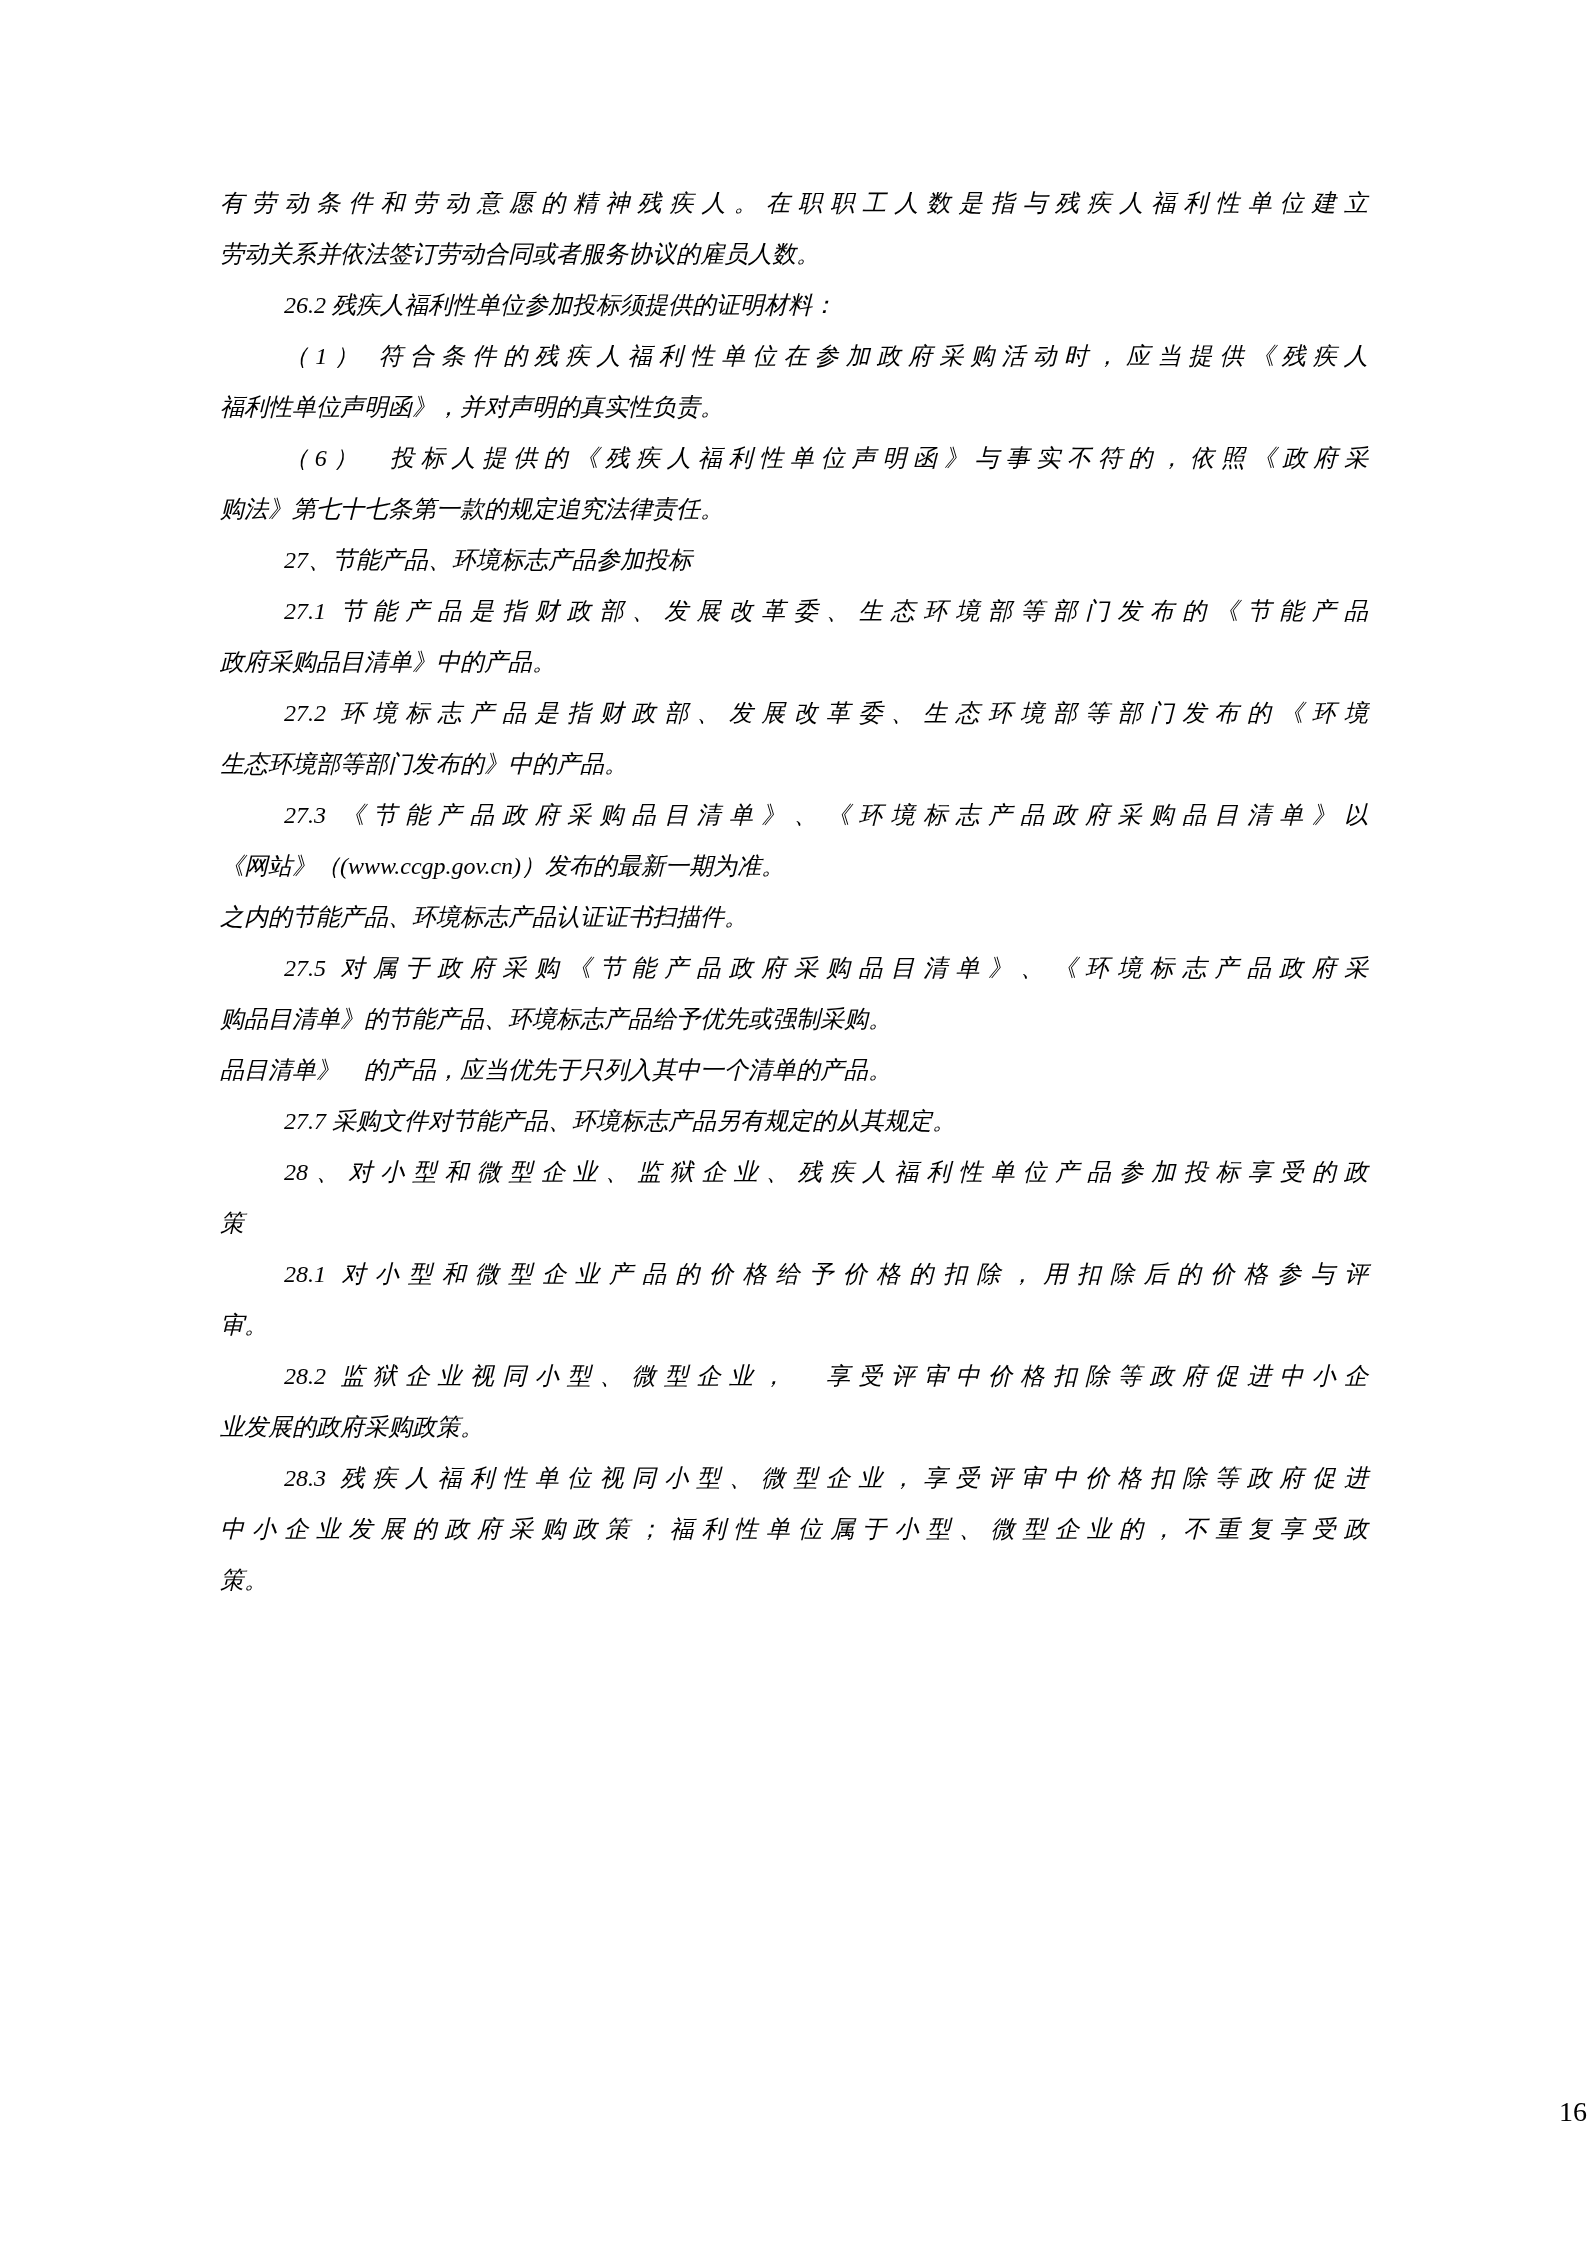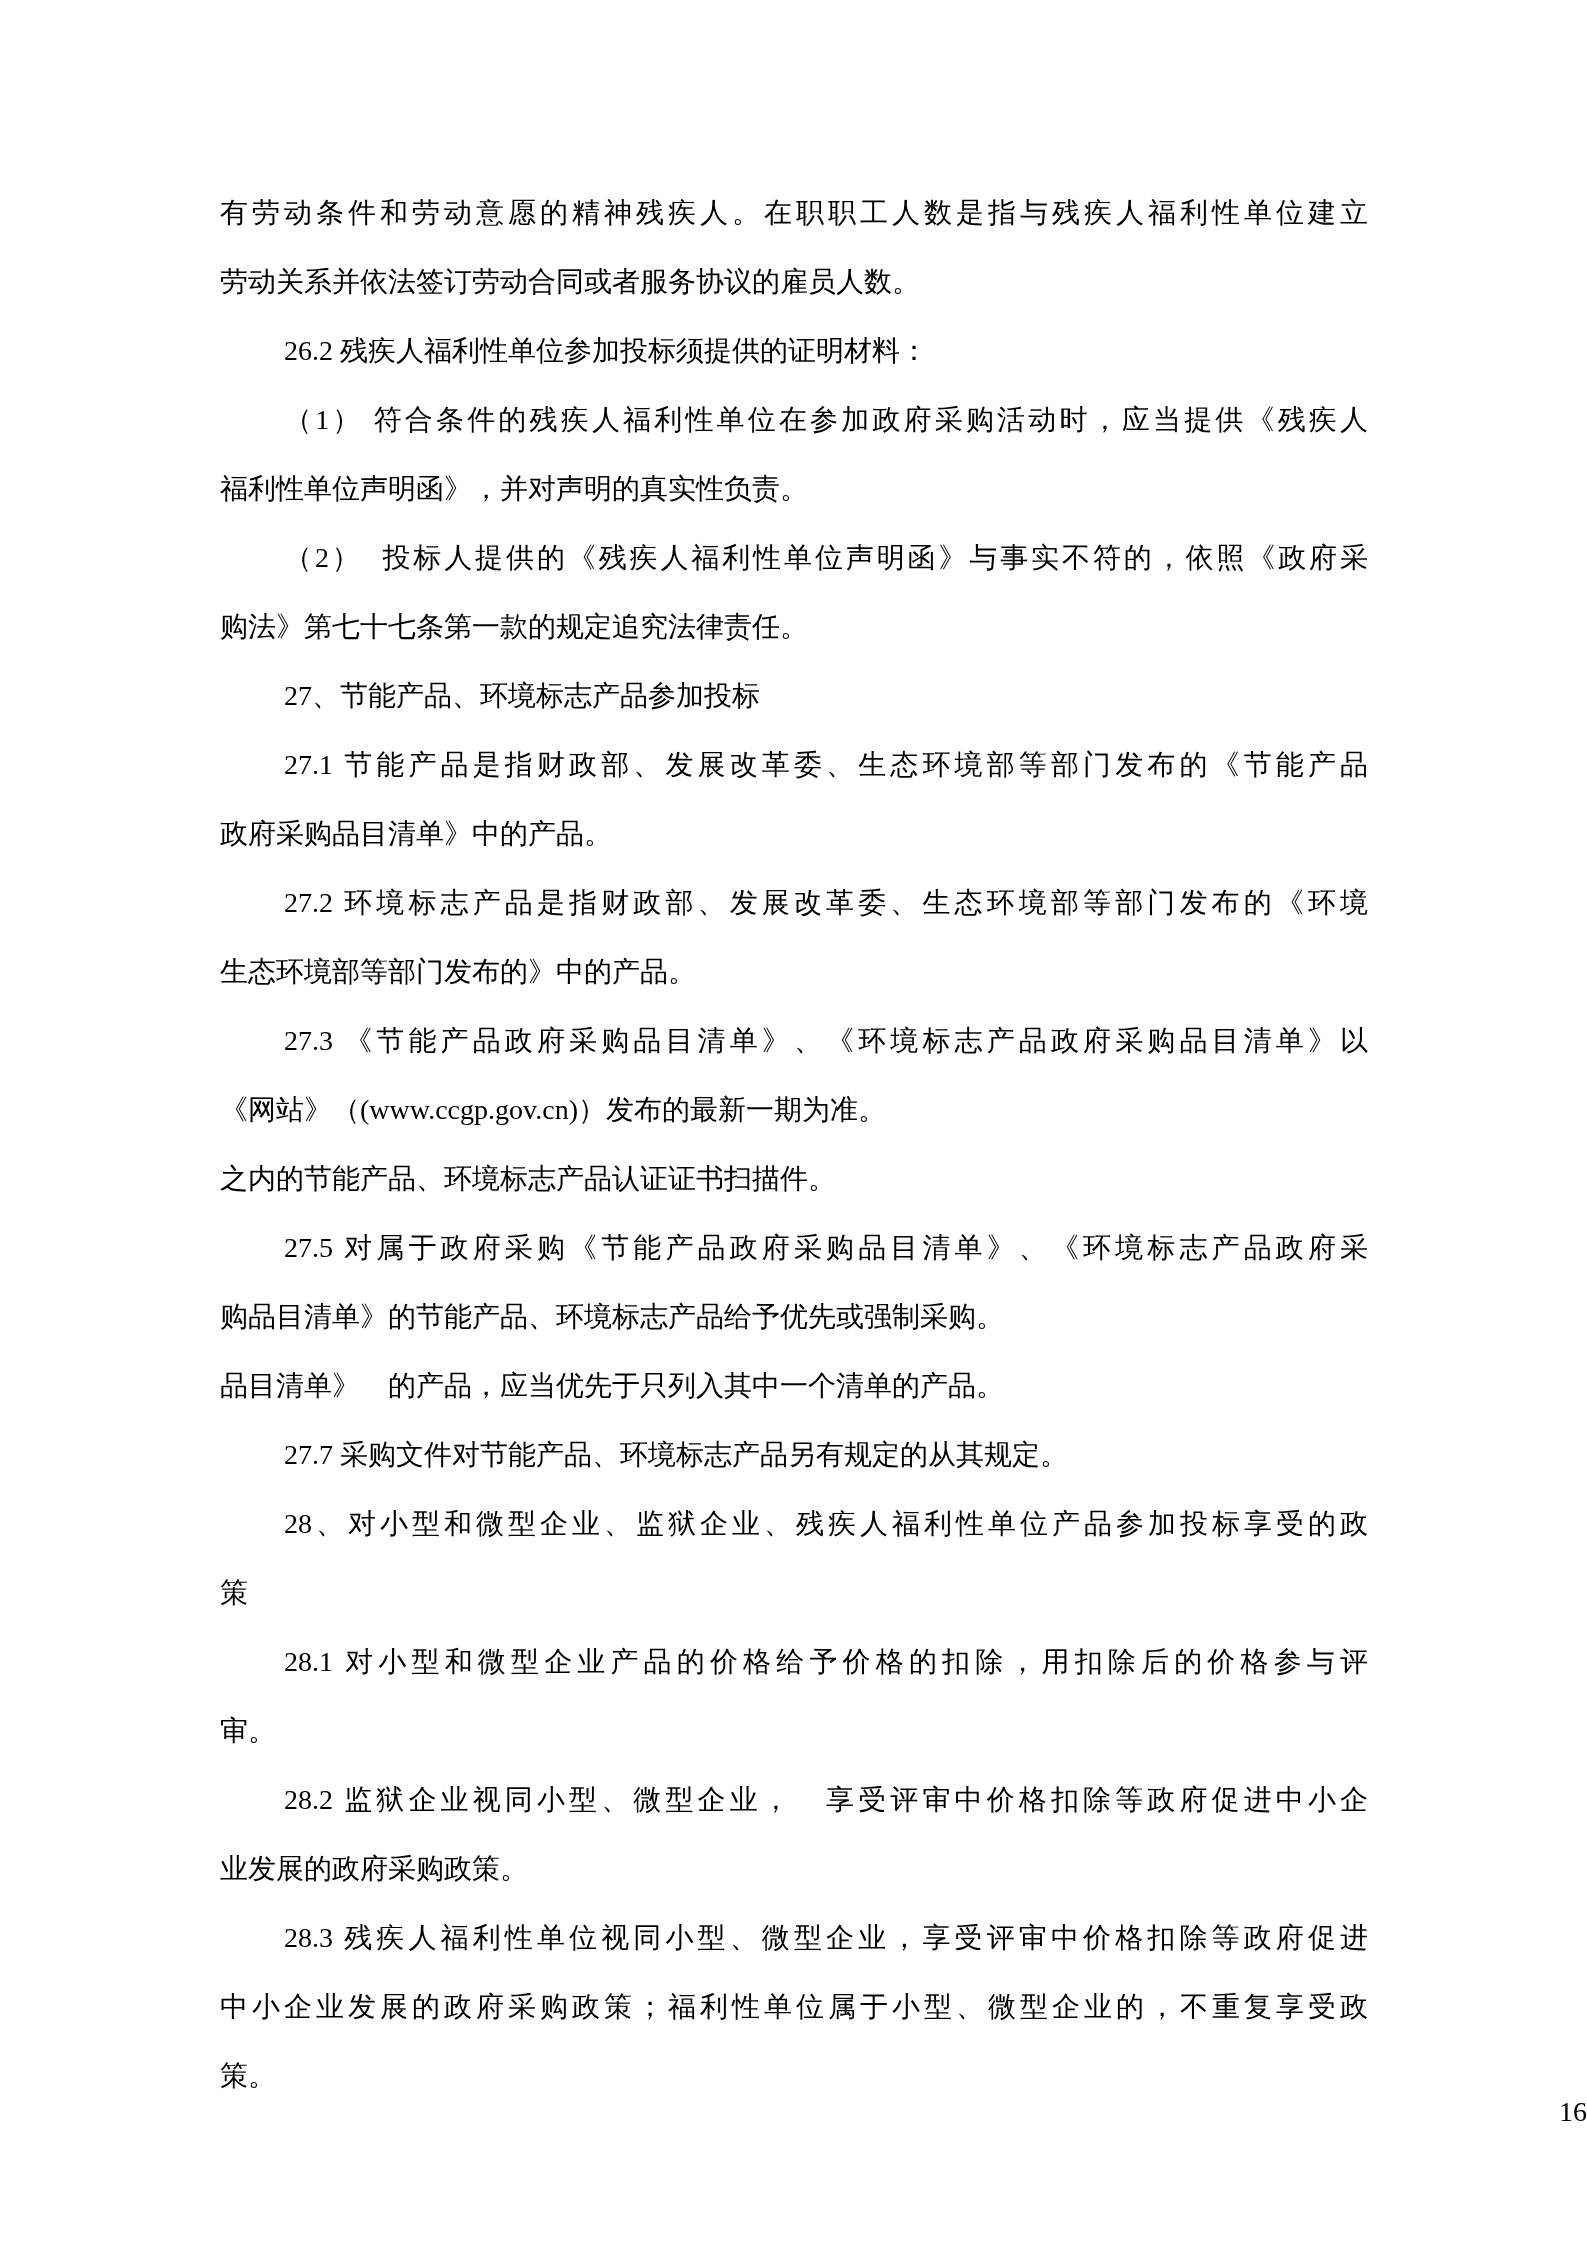--- a/index.html
+++ b/index.html
@@ -16,26 +16,27 @@
     font-family: "Liberation Serif", "DejaVu Serif", serif;
     color: #000000;
   }
   .text-block {
     position: absolute;
     left: 220px;
     top: 178px;
     width: 1148px;
   }
   .line {
-    font-size: 28px;
-    line-height: 69px;
+    font-size: 24px;
+    line-height: 51px;
     min-height: 49px;
     white-space: pre-wrap;
     text-align: left;
     letter-spacing: 0;
+    font-style: italic;
   }
   .line.indent {
     padding-left: 64px;
   }
   .line.fill {
     text-align: justify;
     text-align-last: justify;
     text-justify: inter-ideograph;
   }
   .page-number {
@@ -51,21 +52,21 @@
 </head>
 <body>
 
 <div class="page">
   <div class="text-block" id="text-block">
       <div class="line fill">有劳动条件和劳动意愿的精神残疾人。在职职工人数是指与残疾人福利性单位建立</div>
       <div class="line">劳动关系并依法签订劳动合同或者服务协议的雇员人数。</div>
       <div class="line indent">26.2 残疾人福利性单位参加投标须提供的证明材料：</div>
       <div class="line indent fill">（1） 符合条件的残疾人福利性单位在参加政府采购活动时，应当提供《残疾人</div>
       <div class="line">福利性单位声明函》，并对声明的真实性负责。</div>
-      <div class="line indent fill">（2）  投标人提供的《残疾人福利性单位声明函》与事实不符的，依照《政府采</div>
+      <div class="line indent fill">（6）  投标人提供的《残疾人福利性单位声明函》与事实不符的，依照《政府采</div>
       <div class="line">购法》第七十七条第一款的规定追究法律责任。</div>
       <div class="line indent">27、节能产品、环境标志产品参加投标</div>
       <div class="line indent fill">27.1 节能产品是指财政部、发展改革委、生态环境部等部门发布的《节能产品</div>
       <div class="line">政府采购品目清单》中的产品。</div>
       <div class="line indent fill">27.2 环境标志产品是指财政部、发展改革委、生态环境部等部门发布的《环境</div>
       <div class="line">生态环境部等部门发布的》中的产品。</div>
       <div class="line indent fill">27.3 《节能产品政府采购品目清单》、《环境标志产品政府采购品目清单》以</div>
       <div class="line">《网站》（(www.ccgp.gov.cn)）发布的最新一期为准。</div>
       <div class="line">之内的节能产品、环境标志产品认证证书扫描件。</div>
       <div class="line indent fill">27.5 对属于政府采购《节能产品政府采购品目清单》、《环境标志产品政府采</div>

